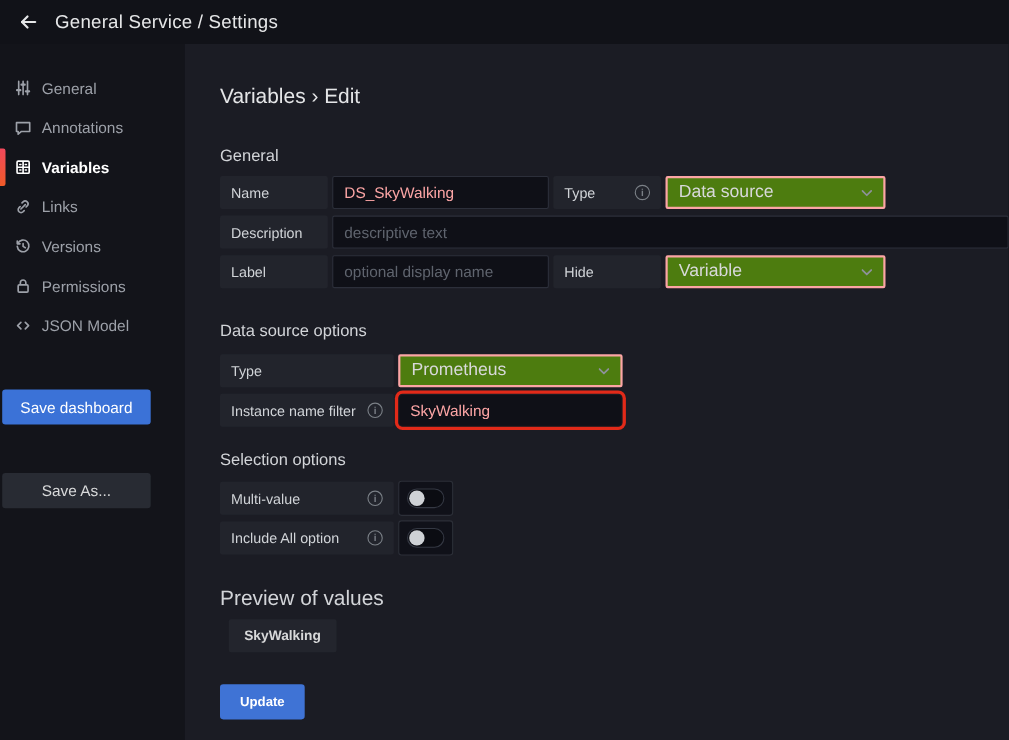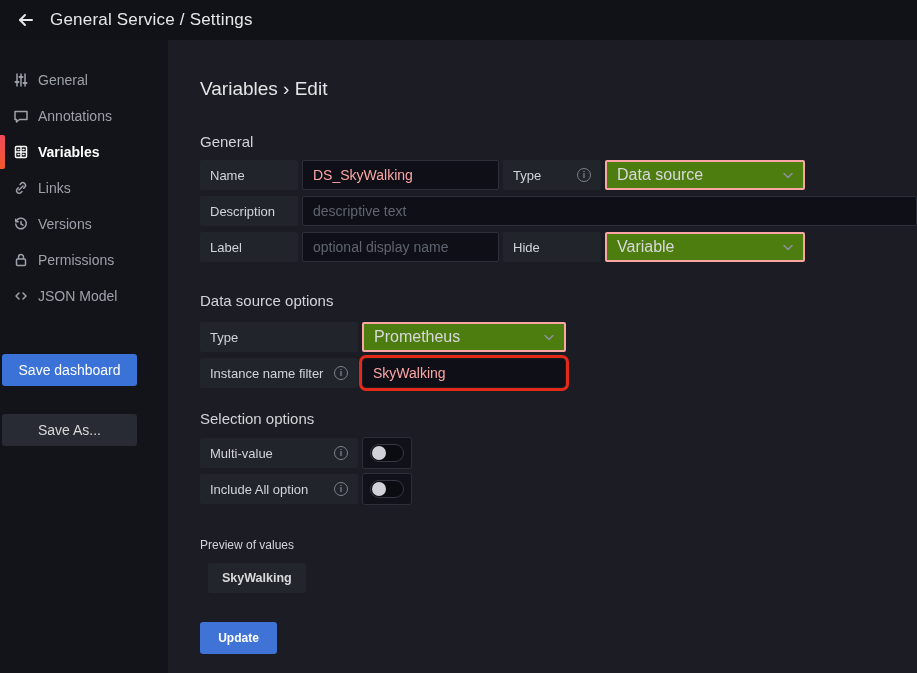--- a/index.html
+++ b/index.html
@@ -38,31 +38,31 @@
     content:""; position:absolute; left:0; top:1px; bottom:1px; width:5px;
     border-radius:0 2px 2px 0;
     background:linear-gradient(180deg,#f2495c 0%,#f05a28 100%);
   }
   .sb-buttons { margin-top:40px; display:flex; flex-direction:column;gap:20px; }
   .btn {
     width:135px; height:32px; margin-left:2px; border:none; border-radius:3px;
     font-family:inherit; font-size:14px; font-weight:500; cursor:pointer;
   }
   .btn-blue { background:#3b72d7; color:#ffffff; }
-  .btn-gray { background:#282b33; color:#d8d9da; margin-top:8px; }
+  .btn-gray { background:#282b33; color:#d8d9da; margin-top:24px; }
   
   .panel {
     position:absolute; left:168px; top:40px; right:0; bottom:0;
     background:#1b1c24; padding:38px 0 0 32px; overflow:hidden;
   }
   .page-title { font-size:19px; font-weight:500; color:#e4e5e7; margin:0 0 33px 0; }
   .section-h { font-size:15px; font-weight:400; color:#d2d4d8; line-height:18px; margin:0 0 9px 0; }
   .section-h.mt30 { margin-top:30px; margin-bottom:12px; }
   .section-h.mt22 { margin-top:22px; }
-  .section-h.preview { margin-top:30px; font-size:12px; line-height:20px; margin-bottom:8px; }
+  .section-h.preview { margin-top:30px; font-size:19px; line-height:20px; margin-bottom:8px; }
   .frow { display:flex; align-items:center; margin-bottom:6px; height:30px; }
   .flabel {
     height:30px; background:#22242c; border-radius:2px; padding:0 10px;
     display:flex; align-items:center; justify-content:space-between;
     font-size:13px; font-weight:500; color:#d1d4d8; margin-right:4px; flex:none;
   }
   .w98 { width:98px; } .w158 { width:158px; }
   .finput {
     height:30px; background:#0f1017; border:1px solid #2c2f3a; border-radius:2px;
     color:#fca5a5; font-size:14px; padding:0 10px; font-family:Liberation Sans, sans-serif; outline:none;

